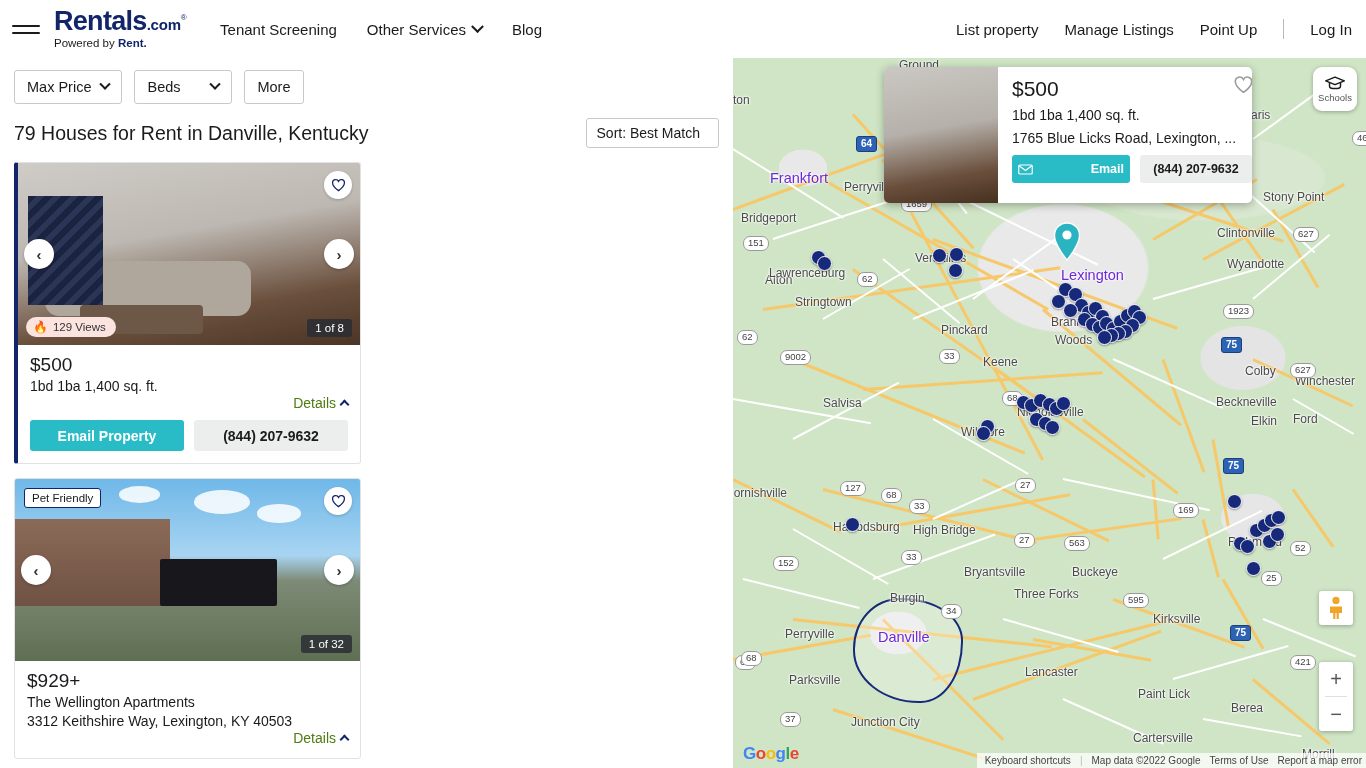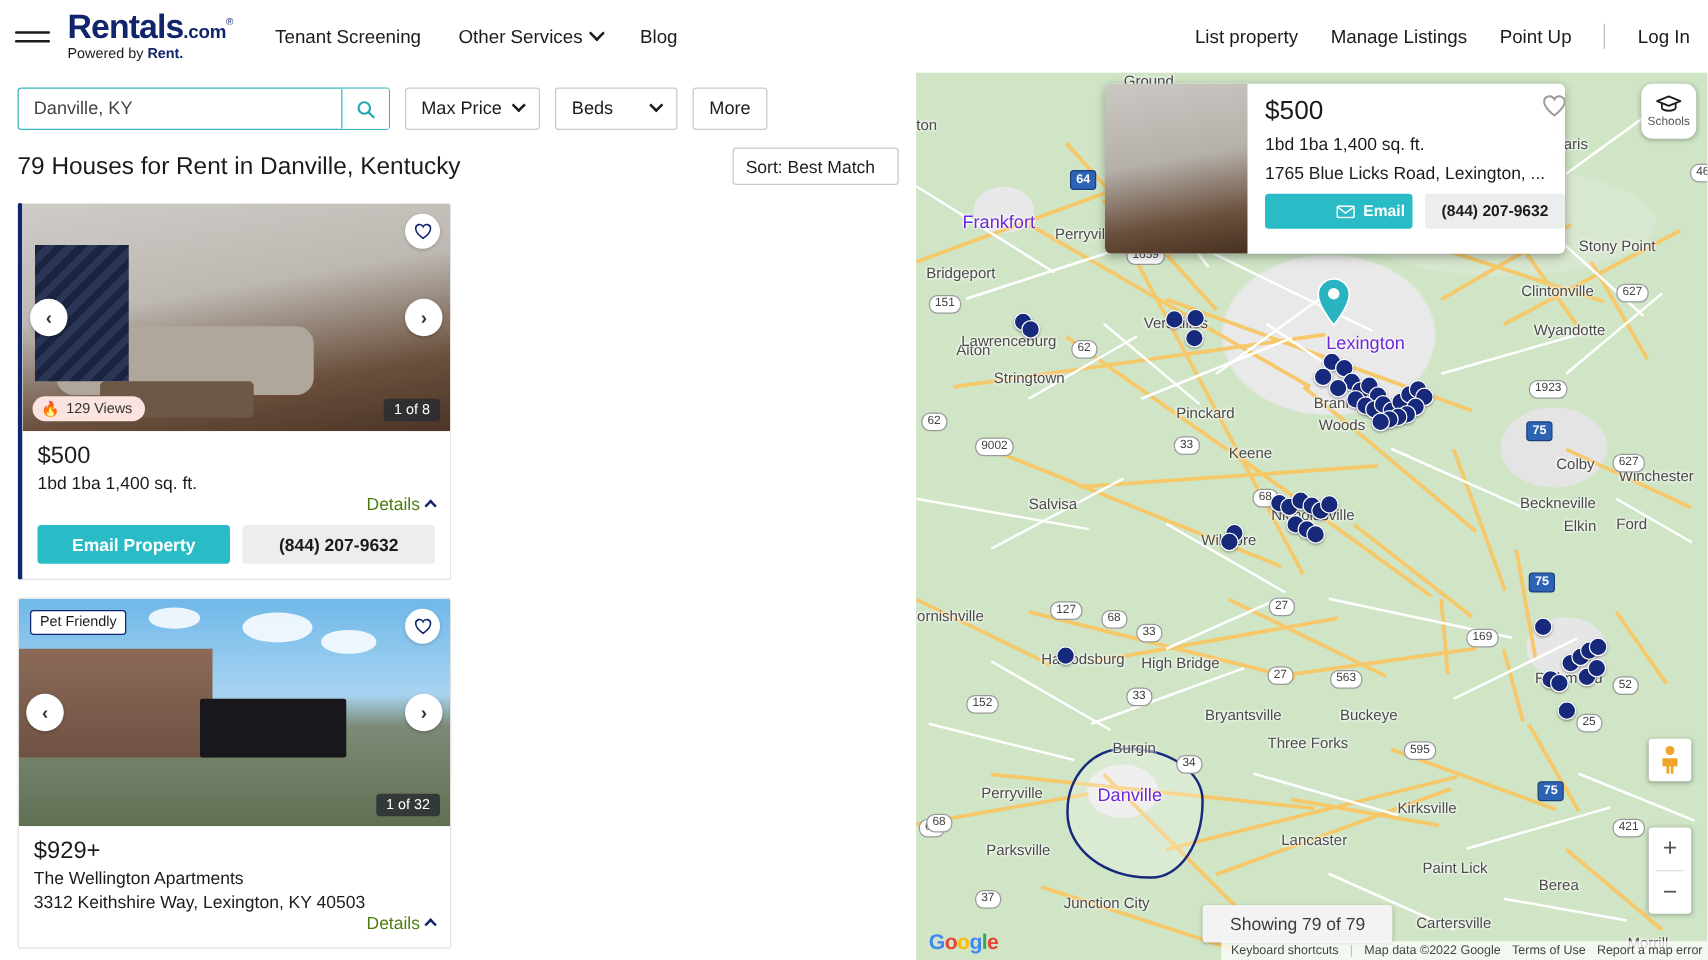--- a/index.html
+++ b/index.html
@@ -153,21 +153,21 @@
     display: flex; overflow: hidden; z-index: 20; }
   .popup-img { width: 114px; height: 136px; position: relative; flex: none; }
   .popup-body { flex: 1; padding: 10px 12px 10px 14px; position: relative; }
   .popup-price { font-size: 21px; color: #1b1b1b; }
   .popup-specs { font-size: 14px; color: #1b1b1b; margin-top: 6px; }
   .popup-addr { font-size: 14px; color: #1b1b1b; margin-top: 7px; }
   .popup-heart { position: absolute; top: 8px; right: 10px; cursor: pointer; }
   .popup-cta { display: flex; gap: 10px; margin-top: 9px; }
   .popup-email { width: 118px; height: 28px; background: #29bcc6; color: #fff; border: none;
     border-radius: 3px; font-size: 12.5px; font-weight: bold; cursor: pointer;
-    display: flex; align-items: center; justify-content: flex-end; gap: 7px;
+    display: flex; align-items: center; justify-content: space-between; gap: 7px;
     font-family: "Liberation Sans", sans-serif; }
   .popup-phone { width: 112px; height: 28px; background: #eceded; color: #1b1b1b; border: none;
     border-radius: 3px; font-size: 12.5px; font-weight: bold; cursor: pointer;
     font-family: "Liberation Sans", sans-serif; }
   .schools-btn { position: absolute; right: 9px; top: 9px; width: 44px; height: 44px;
     background: #fff; border-radius: 9px; box-shadow: 0 1px 4px rgba(0,0,0,.3);
     display: flex; flex-direction: column; align-items: center; justify-content: center;
     cursor: pointer; z-index: 21; }
   .schools-btn span { font-size: 9.5px; color: #555; margin-top: 1px; }
   .pegman { position: absolute; right: 13px; top: 533px; width: 34px; height: 34px;
@@ -222,29 +222,20 @@
       <div class="nav-link">Manage Listings</div>
       <div class="nav-link">Point Up</div>
       <div class="divider-v"></div>
       <div class="nav-link">Log In</div>
     </div>
   </div>
 
   <div class="left">
 
     <div class="searchbar">
-      <div class="search-field">
-        <input value="Danville, KY" style="">
-        <div class="search-btn">
-          <svg width="17" height="17" viewBox="0 0 24 24" fill="none" stroke="#22a7b0" stroke-width="2.4">
-            <circle cx="10.5" cy="10.5" r="6.5"></circle>
-              <line x1="15.5" y1="15.5" x2="21" y2="21" stroke-linecap="round"></line>
-          </svg>
-        </div>
-      </div>
       <div class="filter-btn">
         <span>Max Price</span>
         <i class="caret-sm"></i>
       </div>
       <div class="filter-btn">
         <span style="min-width:54px">Beds</span>
         <i class="caret-sm"></i>
       </div>
       <div class="filter-btn">
         <span>More</span>
@@ -420,21 +411,21 @@
         <div class="map-label" style="left: 100px; top: 462px;">Harrodsburg</div>
         <div class="map-label" style="left: 157px; top: 533px;">Burgin</div>
         <div class="map-label" style="left: 231px; top: 507px;">Bryantsville</div>
         <div class="map-label" style="left: 281px; top: 529px;">Three Forks</div>
         <div class="map-label" style="left: 339px; top: 507px;">Buckeye</div>
         <div class="map-label" style="left: 52px; top: 569px;">Perryville</div>
         <div class="map-label big" style="left: 145px; top: 571px;">Danville</div>
         <div class="map-label" style="left: 56px; top: 615px;">Parksville</div>
         <div class="map-label" style="left: 118px; top: 657px;">Junction City</div>
         <div class="map-label" style="left: 292px; top: 607px;">Lancaster</div>
-        <div class="map-label" style="left: 385px; top: 554px; margin-top: 27px;">Kirksville</div>
+        <div class="map-label" style="left: 420px; top: 554px;">Kirksville</div>
         <div class="map-label" style="left: 405px; top: 629px;">Paint Lick</div>
         <div class="map-label" style="left: 400px; top: 673px;">Cartersville</div>
         <div class="map-label" style="left: 498px; top: 643px;">Berea</div>
         <div class="map-label" style="left: 569px; top: 689px;">Morrill</div>
         <div class="map-label big" style="left: 328px; top: 209px;">Lexington</div>
         <div class="map-label" style="left: 495px; top: 477px;">Richmond</div>
         <div class="map-label" style="left: 484px; top: 168px;">Clintonville</div>
         <div class="map-label" style="left: 494px; top: 199px;">Wyandotte</div>
         <div class="map-label" style="left: 512px; top: 306px;">Colby</div>
         <div class="map-label" style="left: 562px; top: 316px;">Winchester</div>
@@ -579,21 +570,20 @@
         <path d="M4 10.5h12v6.5h-3.2V23h-2.2v-6H9.4v6H7.2v-6H4z" fill="#efa52a"></path>
       </svg>
     </div>
 
     <div class="zoomctl">
       <div>+</div>
       <div class="sep"></div>
       <div>−</div>
     </div>
 
-    <div class="showing">Showing 79 of 79</div>
 
     <div class="gmaps-logo">
       <span style="color:#4285F4">G</span><span style="color:#EA4335">o</span><span style="color:#FBBC05">o</span><span style="color:#4285F4">g</span><span style="color:#34A853">l</span><span style="color:#EA4335">e</span>
     </div>
 
     <div class="attrib">
       <span>Keyboard shortcuts</span>
       <span style="color:#bbb">|</span>
       <span>Map data ©2022 Google</span>
       <span>Terms of Use</span>

